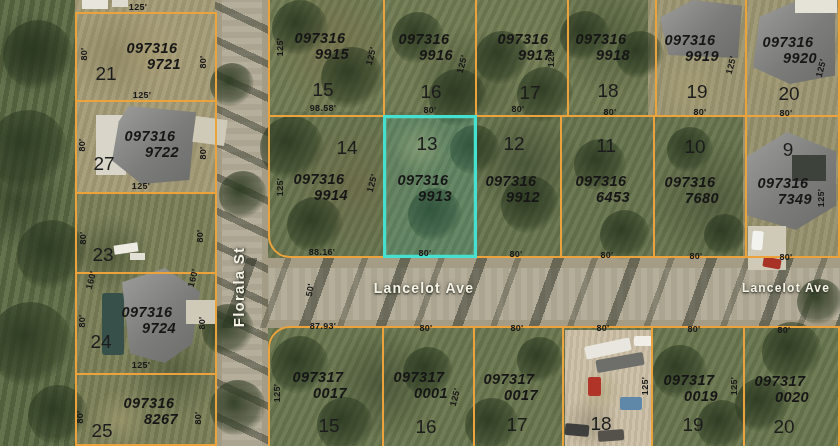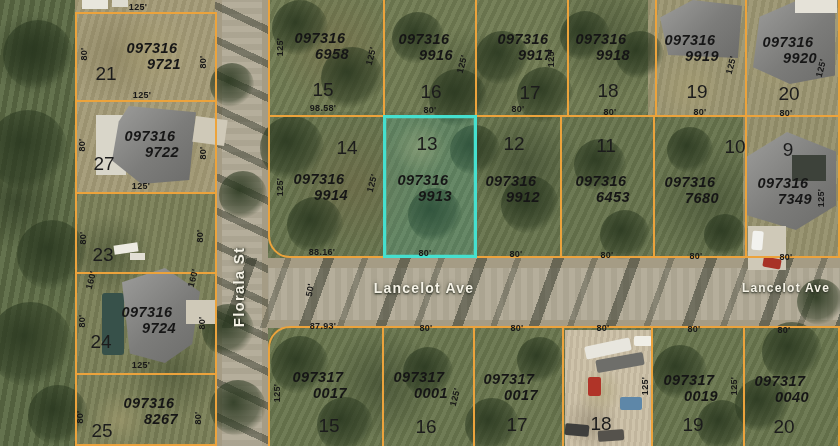--- a/index.html
+++ b/index.html
@@ -259,21 +259,21 @@
         <span class="pid2">9724</span>
       </div>
       <div class="lotn" style="left: 101px; top: 342px;">24</div>
       <div class="pid" style="left: 149px; top: 412px;">
         <span>097316</span>
         <span class="pid2">8267</span>
       </div>
       <div class="lotn" style="left: 102px; top: 431px;">25</div>
       <div class="pid" style="left: 320px; top: 47px;">
         <span>097316</span>
-        <span class="pid2">6958</span>
+        <span class="pid2">9915</span>
       </div>
       <div class="lotn" style="left: 323px; top: 90px;">15</div>
       <div class="pid" style="left: 424px; top: 48px;">
         <span>097316</span>
         <span class="pid2">9916</span>
       </div>
       <div class="lotn" style="left: 431px; top: 92px;">16</div>
       <div class="pid" style="left: 523px; top: 48px;">
         <span>097316</span>
         <span class="pid2">9917</span>
@@ -311,21 +311,21 @@
       <div class="lotn" style="left: 514px; top: 144px;">12</div>
       <div class="pid" style="left: 601px; top: 190px;">
         <span>097316</span>
         <span class="pid2">6453</span>
       </div>
       <div class="lotn" style="left: 606px; top: 146px;">11</div>
       <div class="pid" style="left: 690px; top: 191px;">
         <span>097316</span>
         <span class="pid2">7680</span>
       </div>
-      <div class="lotn" style="left: 695px; top: 147px; margin-left: 40px;">10</div>
+      <div class="lotn" style="left: 695px; top: 147px;">10</div>
       <div class="pid" style="left: 783px; top: 192px;">
         <span>097316</span>
         <span class="pid2">7349</span>
       </div>
       <div class="lotn" style="left: 788px; top: 150px;">9</div>
       <div class="pid" style="left: 318px; top: 386px;">
         <span>097317</span>
         <span class="pid2">0017</span>
       </div>
       <div class="lotn" style="left: 329px; top: 426px;">15</div>
@@ -340,21 +340,21 @@
       </div>
       <div class="lotn" style="left: 517px; top: 425px;">17</div>
       <div class="lotn" style="left: 601px; top: 424px;">18</div>
       <div class="pid" style="left: 689px; top: 389px;">
         <span>097317</span>
         <span class="pid2">0019</span>
       </div>
       <div class="lotn" style="left: 693px; top: 425px;">19</div>
       <div class="pid" style="left: 780px; top: 390px;">
         <span>097317</span>
-        <span class="pid2">0040</span>
+        <span class="pid2">0020</span>
       </div>
       <div class="lotn" style="left: 784px; top: 427px;">20</div>
       <div class="dim" style="left: 138px; top: 7px; transform: translate(-50%, -50%) rotate(0deg);">125'</div>
       <div class="dim" style="left: 84px; top: 54px; transform: translate(-50%, -50%) rotate(-90deg);">80'</div>
       <div class="dim" style="left: 203px; top: 62px; transform: translate(-50%, -50%) rotate(-90deg);">80'</div>
       <div class="dim" style="left: 142px; top: 95px; transform: translate(-50%, -50%) rotate(0deg);">125'</div>
       <div class="dim" style="left: 82px; top: 145px; transform: translate(-50%, -50%) rotate(-90deg);">80'</div>
       <div class="dim" style="left: 203px; top: 153px; transform: translate(-50%, -50%) rotate(-90deg);">80'</div>
       <div class="dim" style="left: 141px; top: 186px; transform: translate(-50%, -50%) rotate(0deg);">125'</div>
       <div class="dim" style="left: 83px; top: 238px; transform: translate(-50%, -50%) rotate(-90deg);">80'</div>

